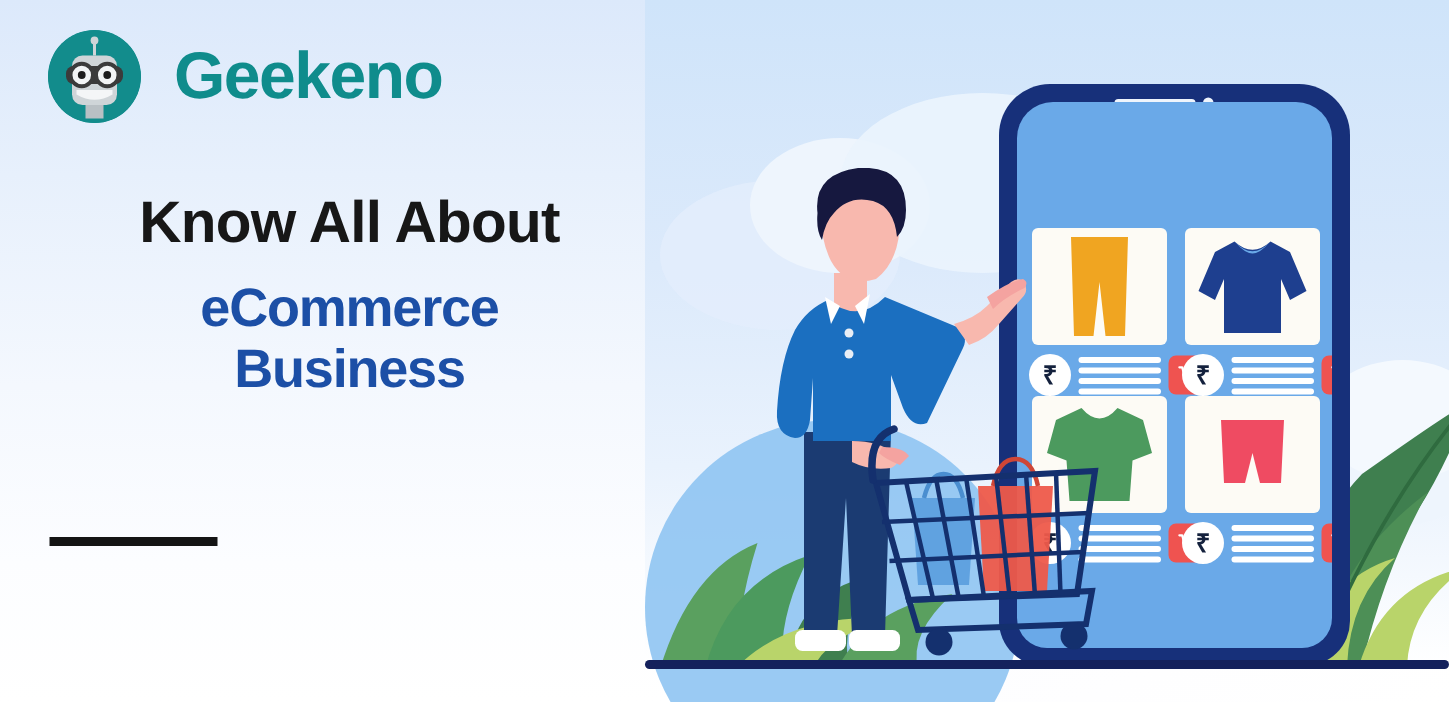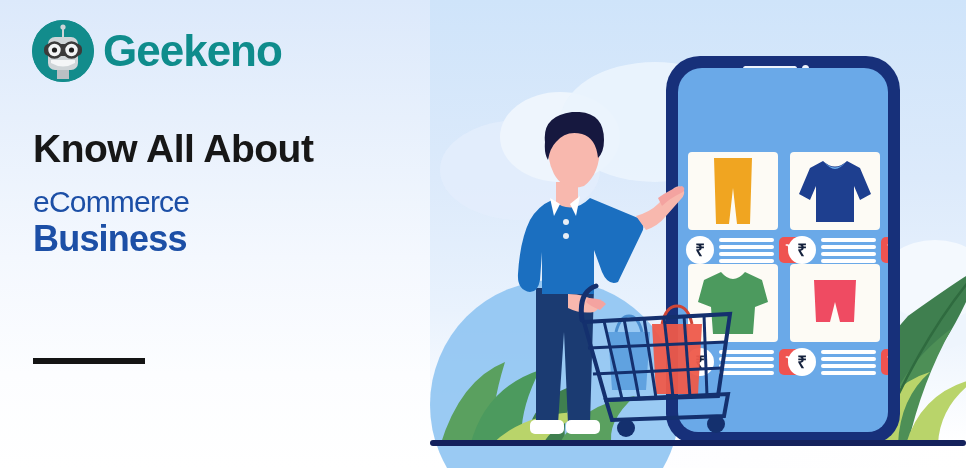--- a/index.html
+++ b/index.html
@@ -23,28 +23,28 @@
     background:linear-gradient(180deg,#cfe4fa 0%,#dceafb 40%,#e9f2fd 70%,#ffffff 100%);}
   .sky-cloud-1{position:absolute;left:845px;top:262px;width:150px;height:90px;background:#eef5fd;border-radius:50%;}
   .sky-cloud-2{position:absolute;left:880px;top:240px;width:110px;height:80px;background:#f4f9fe;border-radius:50%;}
   .sky-cloud-3{position:absolute;left:440px;top:120px;width:160px;height:100px;background:#e3eefc;border-radius:50%;opacity:.8;}
 
   
   .left-fade{position:absolute;left:0;top:0;width:470px;height:468px;
     background:linear-gradient(180deg,#dce9fb 0%,#e7f0fc 25%,#f4f8fe 55%,#fcfdff 80%,#ffffff 100%);}
 
   
-  .logo{position:absolute;left:32px;top:20px;display:flex;align-items:center;gap:9px;}
+  .logo{position:absolute;left:32px;top:20px;display:flex;align-items:center;gap:22px;}
   .logo-mark{width:62px;height:62px;border-radius:50%;background:#128c8c;position:relative;overflow:hidden;}
   .logo-text{font-size:44px;font-weight:700;color:#0f8c8c;letter-spacing:-1px;line-height:1;}
 
   
-  .headline{position:absolute;left:33px;top:128px;width:400px;}
+  .headline{position:absolute;left:33px;top:128px;width:400px;text-align:center;}
   .h-line1{font-size:39px;font-weight:700;color:#171717;line-height:1.06;letter-spacing:-0.5px;}
-  .h-line2{font-size:30px;font-weight:400;color:#1c4fa6;line-height:1.12;letter-spacing:-0.8px;margin-top:16px;}
+  .h-line2{font-size:36px;font-weight:700;color:#1c4fa6;line-height:1.12;letter-spacing:-0.8px;margin-top:16px;}
   .h-line3{font-size:36px;font-weight:700;color:#1c4fa6;line-height:1.12;letter-spacing:-0.8px;}
   .rule{position:absolute;left:33px;top:358px;width:112px;height:6px;background:#141414;}
 
   
   .leaf{position:absolute;}
 
   
   .phone{position:absolute;left:666px;top:56px;width:234px;height:388px;
     background:#17307a;border-radius:34px 34px 30px 30px;}
   .phone-screen{position:absolute;left:12px;top:12px;width:210px;height:364px;

